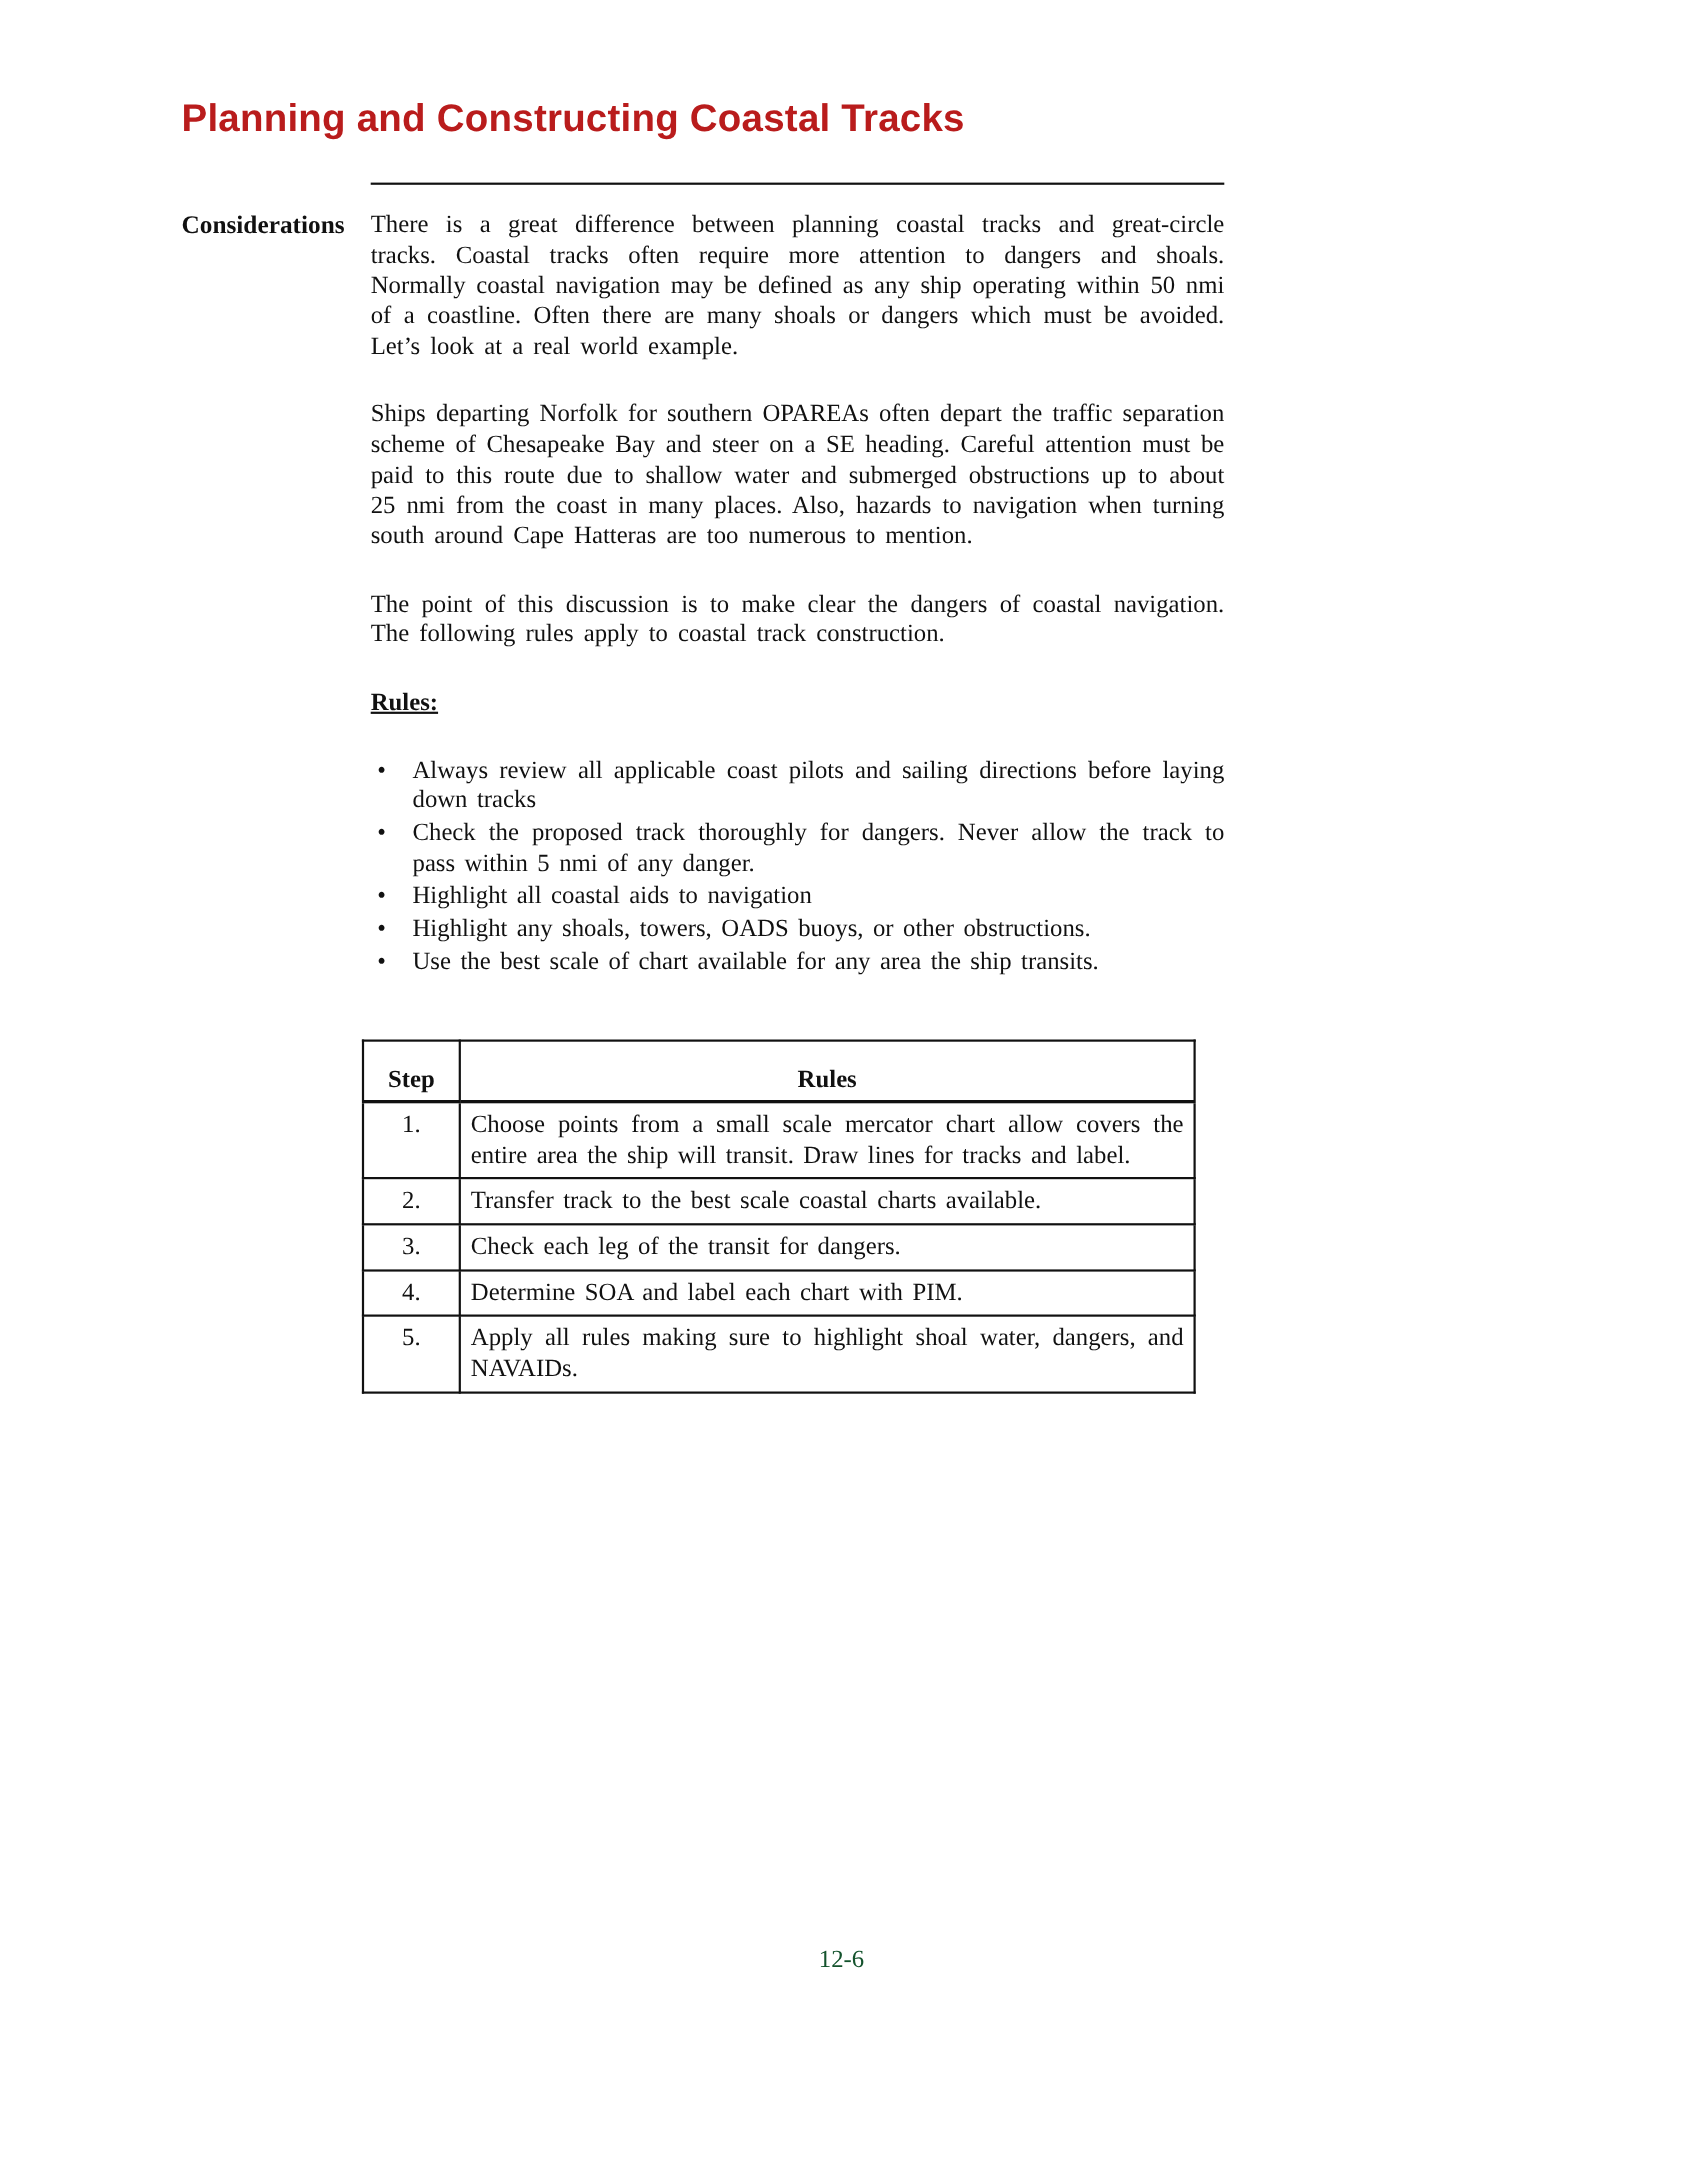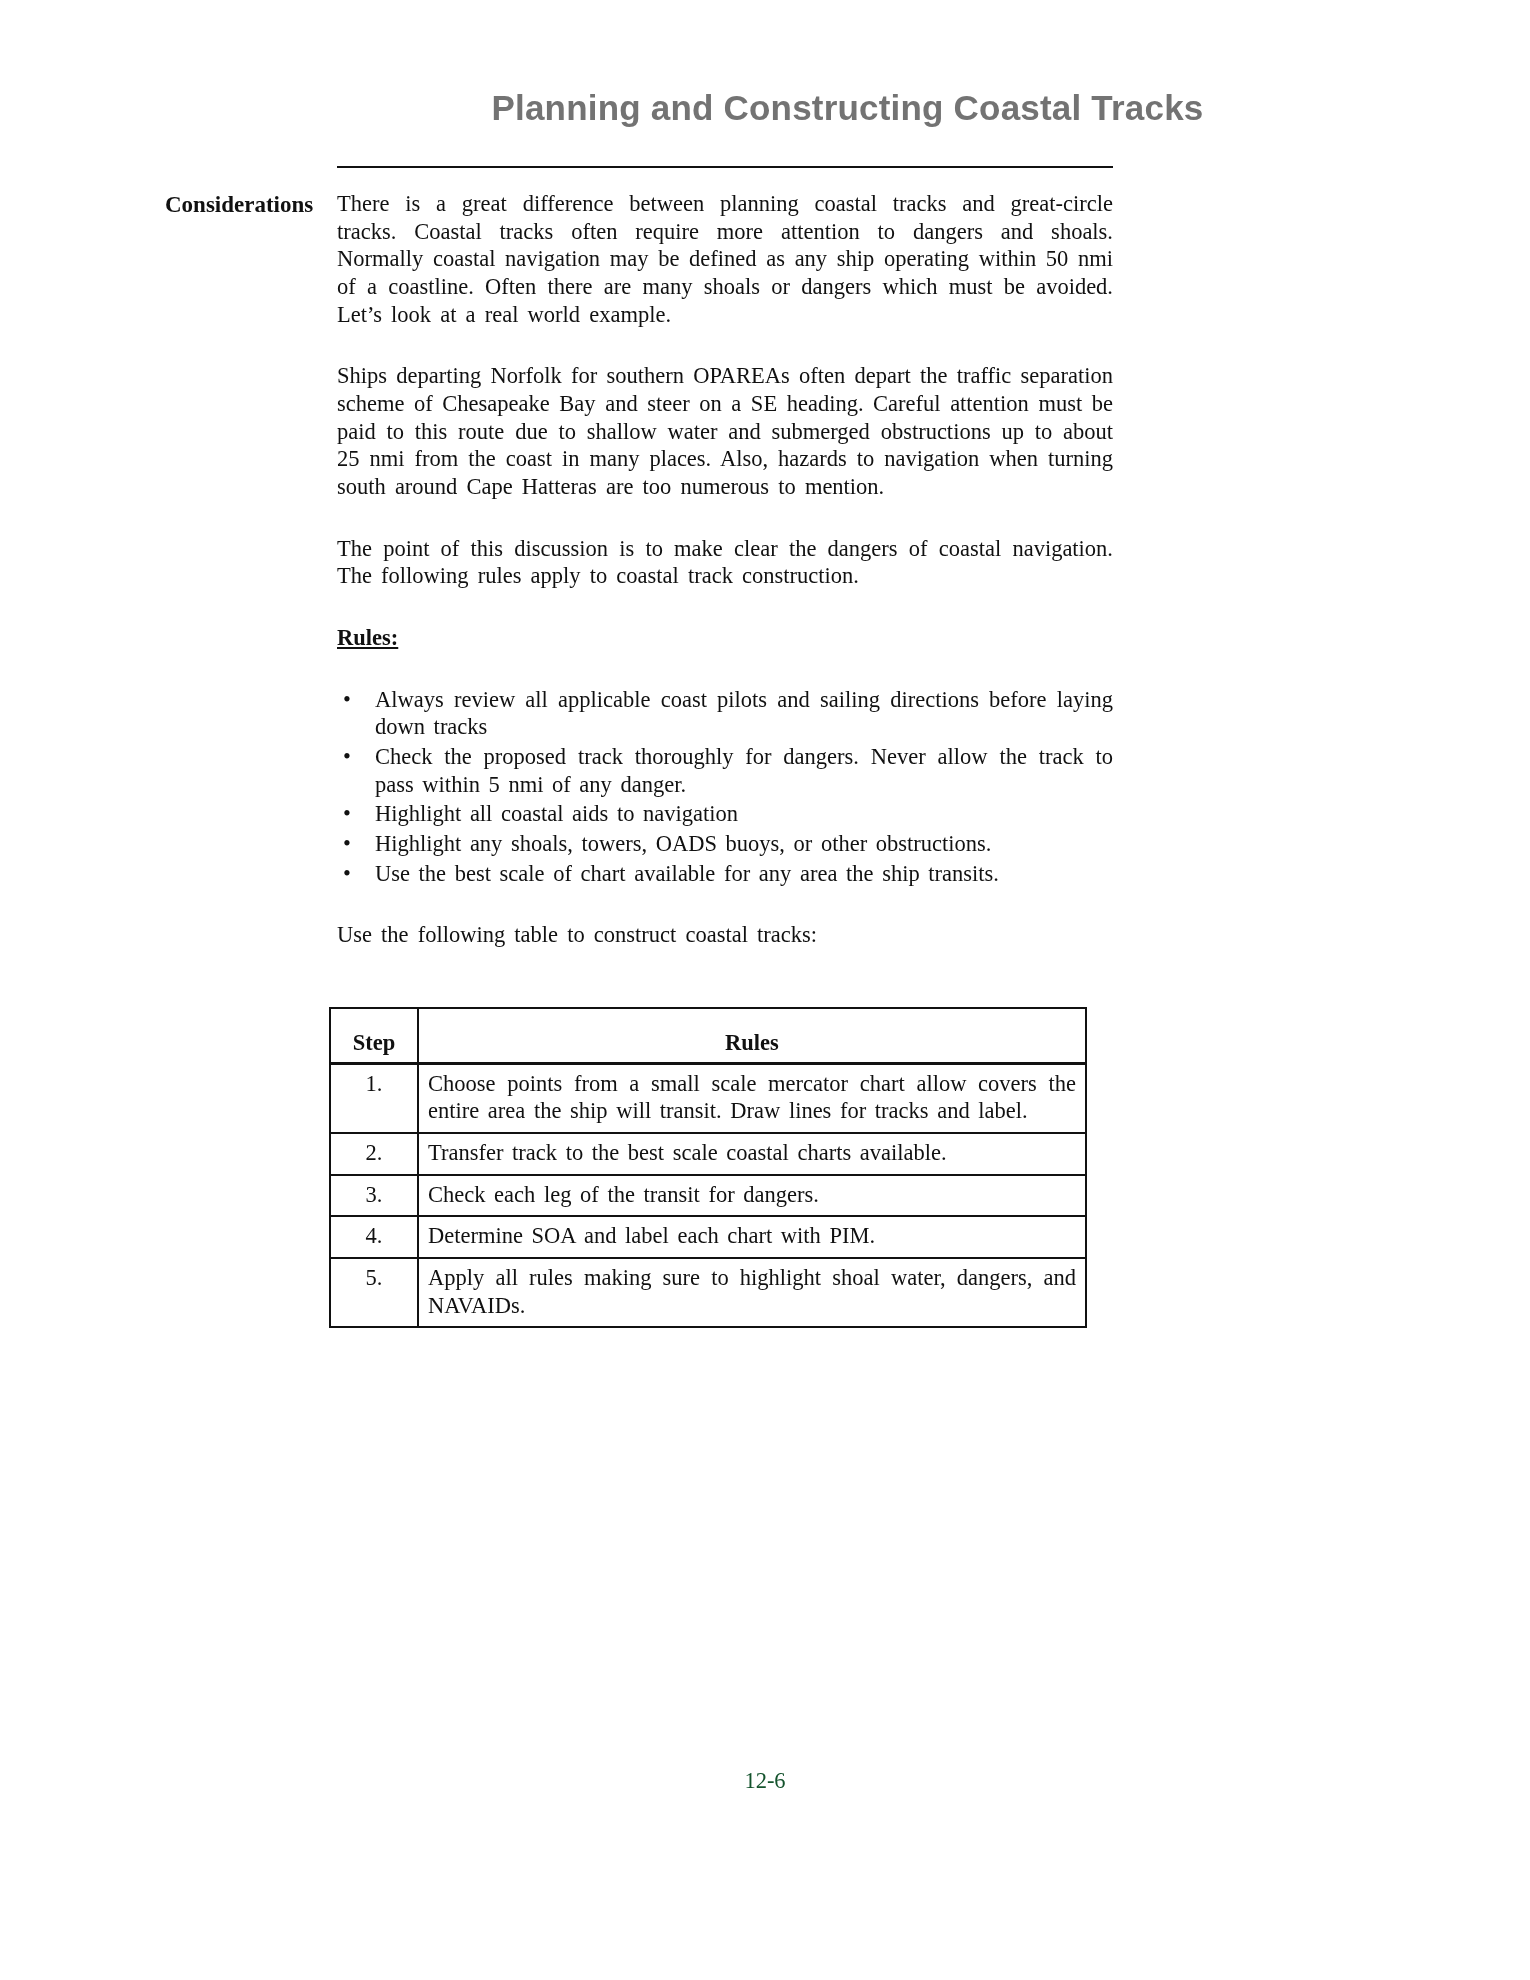--- a/index.html
+++ b/index.html
@@ -12,22 +12,21 @@
     background: #ffffff;
     color: #111111;
     font-family: "Liberation Serif", serif;
     padding: 88px 0 0 165px;
   }
   .doc-title {
     font-family: "Liberation Sans", sans-serif;
     font-weight: bold;
     font-size: 35px;
     letter-spacing: 0.2px;
-    color: #737373;
-    text-align: center;
+    color: #b91c1c;
   }
   .content {
     width: 948px; 
     margin-top: 38px;
   }
   .rule-line {
     margin-left: 172px;
     width: 776px;
     border-top: 2.5px solid #111111;
     margin-bottom: 22px;
@@ -158,21 +157,20 @@
           <li>
             <span class="bullet">•</span>
             <span class="bullet-text">Highlight any shoals, towers, OADS buoys, or other obstructions.</span>
           </li>
           <li>
             <span class="bullet">•</span>
             <span class="bullet-text">Use the best scale of chart available for any area the ship transits.</span>
           </li>
         </ul>
 
-        <p class="table-intro">Use the following table to construct coastal tracks:</p>
 
         <table class="steps">
           <thead>
             <tr>
               <th>Step</th>
               <th>Rules</th>
             </tr>
           </thead>
           <tbody>
             <tr>

